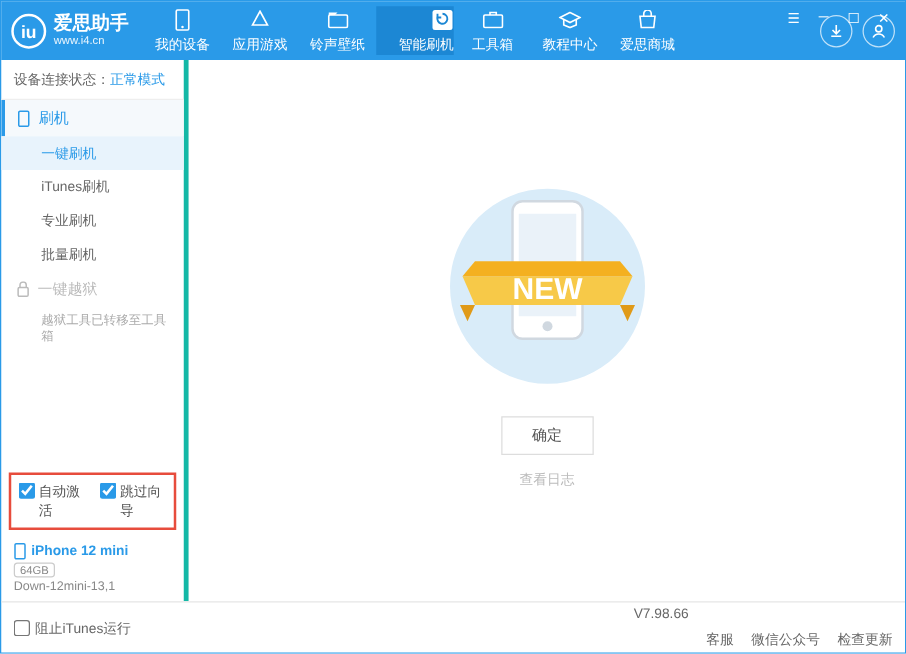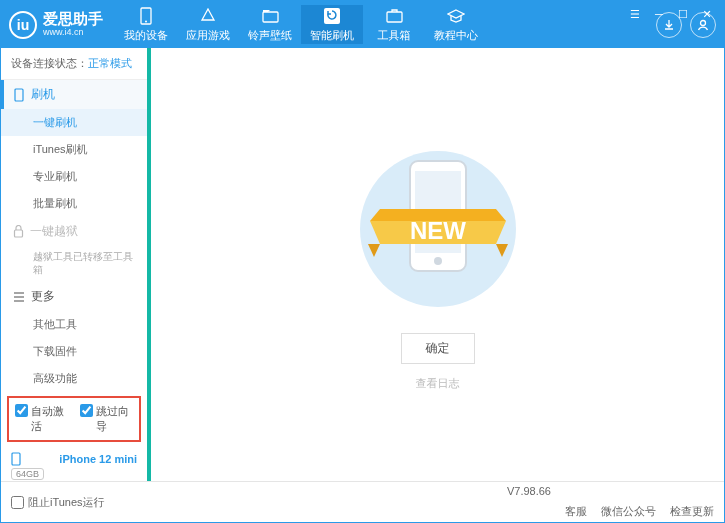--- a/index.html
+++ b/index.html
@@ -9,21 +9,21 @@
     
     .header { background: #2a9ae8; color: #fff; display: flex; align-items: center; height: 47px; padding: 4px 8px; }
     .logo { display: flex; align-items: center; gap: 6px; margin-right: 12px; }
     .logo-icon { width: 28px; height: 28px; border: 2px solid #fff; border-radius: 50%; display: flex; align-items: center; justify-content: center; font-weight: bold; font-size: 14px; }
     .logo-text { display: flex; flex-direction: column; line-height: 1.1; }
     .logo-title { font-size: 15px; font-weight: bold; }
     .logo-sub { font-size: 9px; opacity: 0.9; }
     
     .nav { display: flex; flex: 1; height: 100%; }
     .nav-item { display: flex; flex-direction: column; align-items: center; justify-content: center; width: 62px; height: 100%; font-size: 11px; cursor: pointer; gap: 3px; }
-    .nav-item.active { background: #1c87d4; }
+    .nav-item.active { background: #1c87d4; align-items: flex-end; }
     .nav-icon { width: 18px; height: 18px; display: flex; align-items: center; justify-content: center; }
     .win-btn { width: 20px; height: 20px; color: #fff; font-size: 11px; cursor: pointer; display: flex; align-items: center; justify-content: center; }
     .header-right { display: flex; align-items: center; gap: 8px; }
     .circle-btn { width: 26px; height: 26px; border: 1.5px solid rgba(255,255,255,0.7); border-radius: 50%; display: flex; align-items: center; justify-content: center; cursor: pointer; }
     .controls-row { position: absolute; top: 4px; right: 8px; display: flex; gap: 4px; }
     
     .body { display: flex; flex: 1; overflow: hidden; }
     
     .sidebar { width: 150px; border-right: 4px solid #14b8a6; display: flex; flex-direction: column; font-size: 12px; }
     .status-row { padding: 8px 10px; color: #666; font-size: 11px; border-bottom: 1px solid #eee; }
@@ -34,21 +34,21 @@
     .side-head.locked { color: #bbb; text-align: right; }
     .side-sub { padding: 6px 12px 6px 32px; color: #666; font-size: 11px; cursor: pointer; }
     .side-sub.active { background: #e8f3fc; color: #2a9ae8; }
     .side-note { padding: 4px 12px 6px 32px; color: #aaa; font-size: 10px; line-height: 1.3; }
     
     .checkbox-row { border: 2px solid #e74c3c; margin: 4px 6px; padding: 6px 6px; display: flex; gap: 12px; font-size: 11px; }
     .cb { display: flex; align-items: flex-start; gap: 3px; color: #555; }
     .cb input { accent-color: #2a9ae8; }
     
     .device-info { padding: 6px 10px; font-size: 11px; }
-    .device-name { color: #2a9ae8; font-weight: bold; display: flex; align-items: center; gap: 4px; justify-content: space-between; }
+    .device-name { color: #2a9ae8; font-weight: bold; display: flex; align-items: center; gap: 4px; }
     .device-badge { display: inline-block; border: 1px solid #ccc; border-radius: 3px; padding: 0 4px; font-size: 9px; color: #888; margin-top: 2px; }
     .device-detail { color: #888; font-size: 10px; margin-top: 2px; }
     
     .main { flex: 1; display: flex; flex-direction: column; align-items: center; justify-content: center; background: #fff; position: relative; }
     .illustration { margin-bottom: 14px; }
     .success-text { font-size: 15px; color: #444; margin-bottom: 14px; }
     .ok-btn { border: 1px solid #ddd; background: #fff; padding: 6px 24px; font-size: 12px; color: #555; cursor: pointer; margin-bottom: 12px; }
     .log-link { font-size: 11px; color: #bbb; cursor: pointer; }
     
     .footer { height: 41px; border-top: 1px solid #e5e5e5; display: flex; align-items: center; padding: 0 10px; font-size: 11px; color: #666; justify-content: space-between; }
@@ -125,20 +125,29 @@
       </div>
       <div class="nav-item">
         <span class="nav-icon">
             <svg width="18" height="14" viewBox="0 0 18 14">
               <path d="M9 1 L17 5 L9 9 L1 5 Z" fill="none" stroke="#fff" stroke-width="1.3"></path>
               <path d="M4 7 L4 11 L9 13 L14 11 L14 7" fill="none" stroke="#fff" stroke-width="1.3"></path>
             </svg>
           </span>
         <span>教程中心</span>
       </div>
+      <div class="nav-item">
+        <span class="nav-icon">
+            <svg width="16" height="16" viewBox="0 0 16 16">
+              <path d="M2 5 L14 5 L13 14 L3 14 Z" fill="none" stroke="#fff" stroke-width="1.3"></path>
+              <path d="M5 5 L5 3 A3 3 0 0 1 11 3 L11 5" fill="none" stroke="#fff" stroke-width="1.3"></path>
+            </svg>
+          </span>
+        <span>爱思商城</span>
+      </div>
     </div>
     <div class="header-right">
       <div class="circle-btn">
           <svg width="14" height="14" viewBox="0 0 14 14">
             <path d="M7 2 L7 9 M4 6 L7 9 L10 6 M3 11 L11 11" stroke="#fff" stroke-width="1.3" fill="none"></path>
           </svg>
         </div>
       <div class="circle-btn">
           <svg width="14" height="14" viewBox="0 0 14 14">
             <circle cx="7" cy="5" r="2.5" stroke="#fff" stroke-width="1.3" fill="none"></circle>
@@ -171,31 +180,20 @@
         <div class="side-head locked">
           <svg width="11" height="13">
               <rect x="1.5" y="5" width="8" height="7" rx="1" fill="none" stroke="#bbb" stroke-width="1.2"></rect>
               <path d="M3 5 L3 3 A2.5 2.5 0 0 1 8 3 L8 5" fill="none" stroke="#bbb" stroke-width="1.2"></path>
             </svg>
           <span>一键越狱</span>
         </div>
         <div class="side-note">越狱工具已转移至工具箱</div>
       </div>
 
-      <div class="side-group">
-        <div class="side-head">
-          <svg width="12" height="10">
-              <path d="M1 1 L11 1 M1 5 L11 5 M1 9 L11 9" stroke="#888" stroke-width="1.3"></path>
-            </svg>
-          <span>更多</span>
-        </div>
-        <div class="side-sub">其他工具</div>
-        <div class="side-sub">下载固件</div>
-        <div class="side-sub">高级功能</div>
-      </div>
 
       <div style="flex:1"></div>
 
       <div class="checkbox-row">
         <label class="cb">
             <input type="checkbox" checked="" style="">
             <span>自动激活</span>
           </label>
         <label class="cb">
             <input type="checkbox" checked="" style="">

